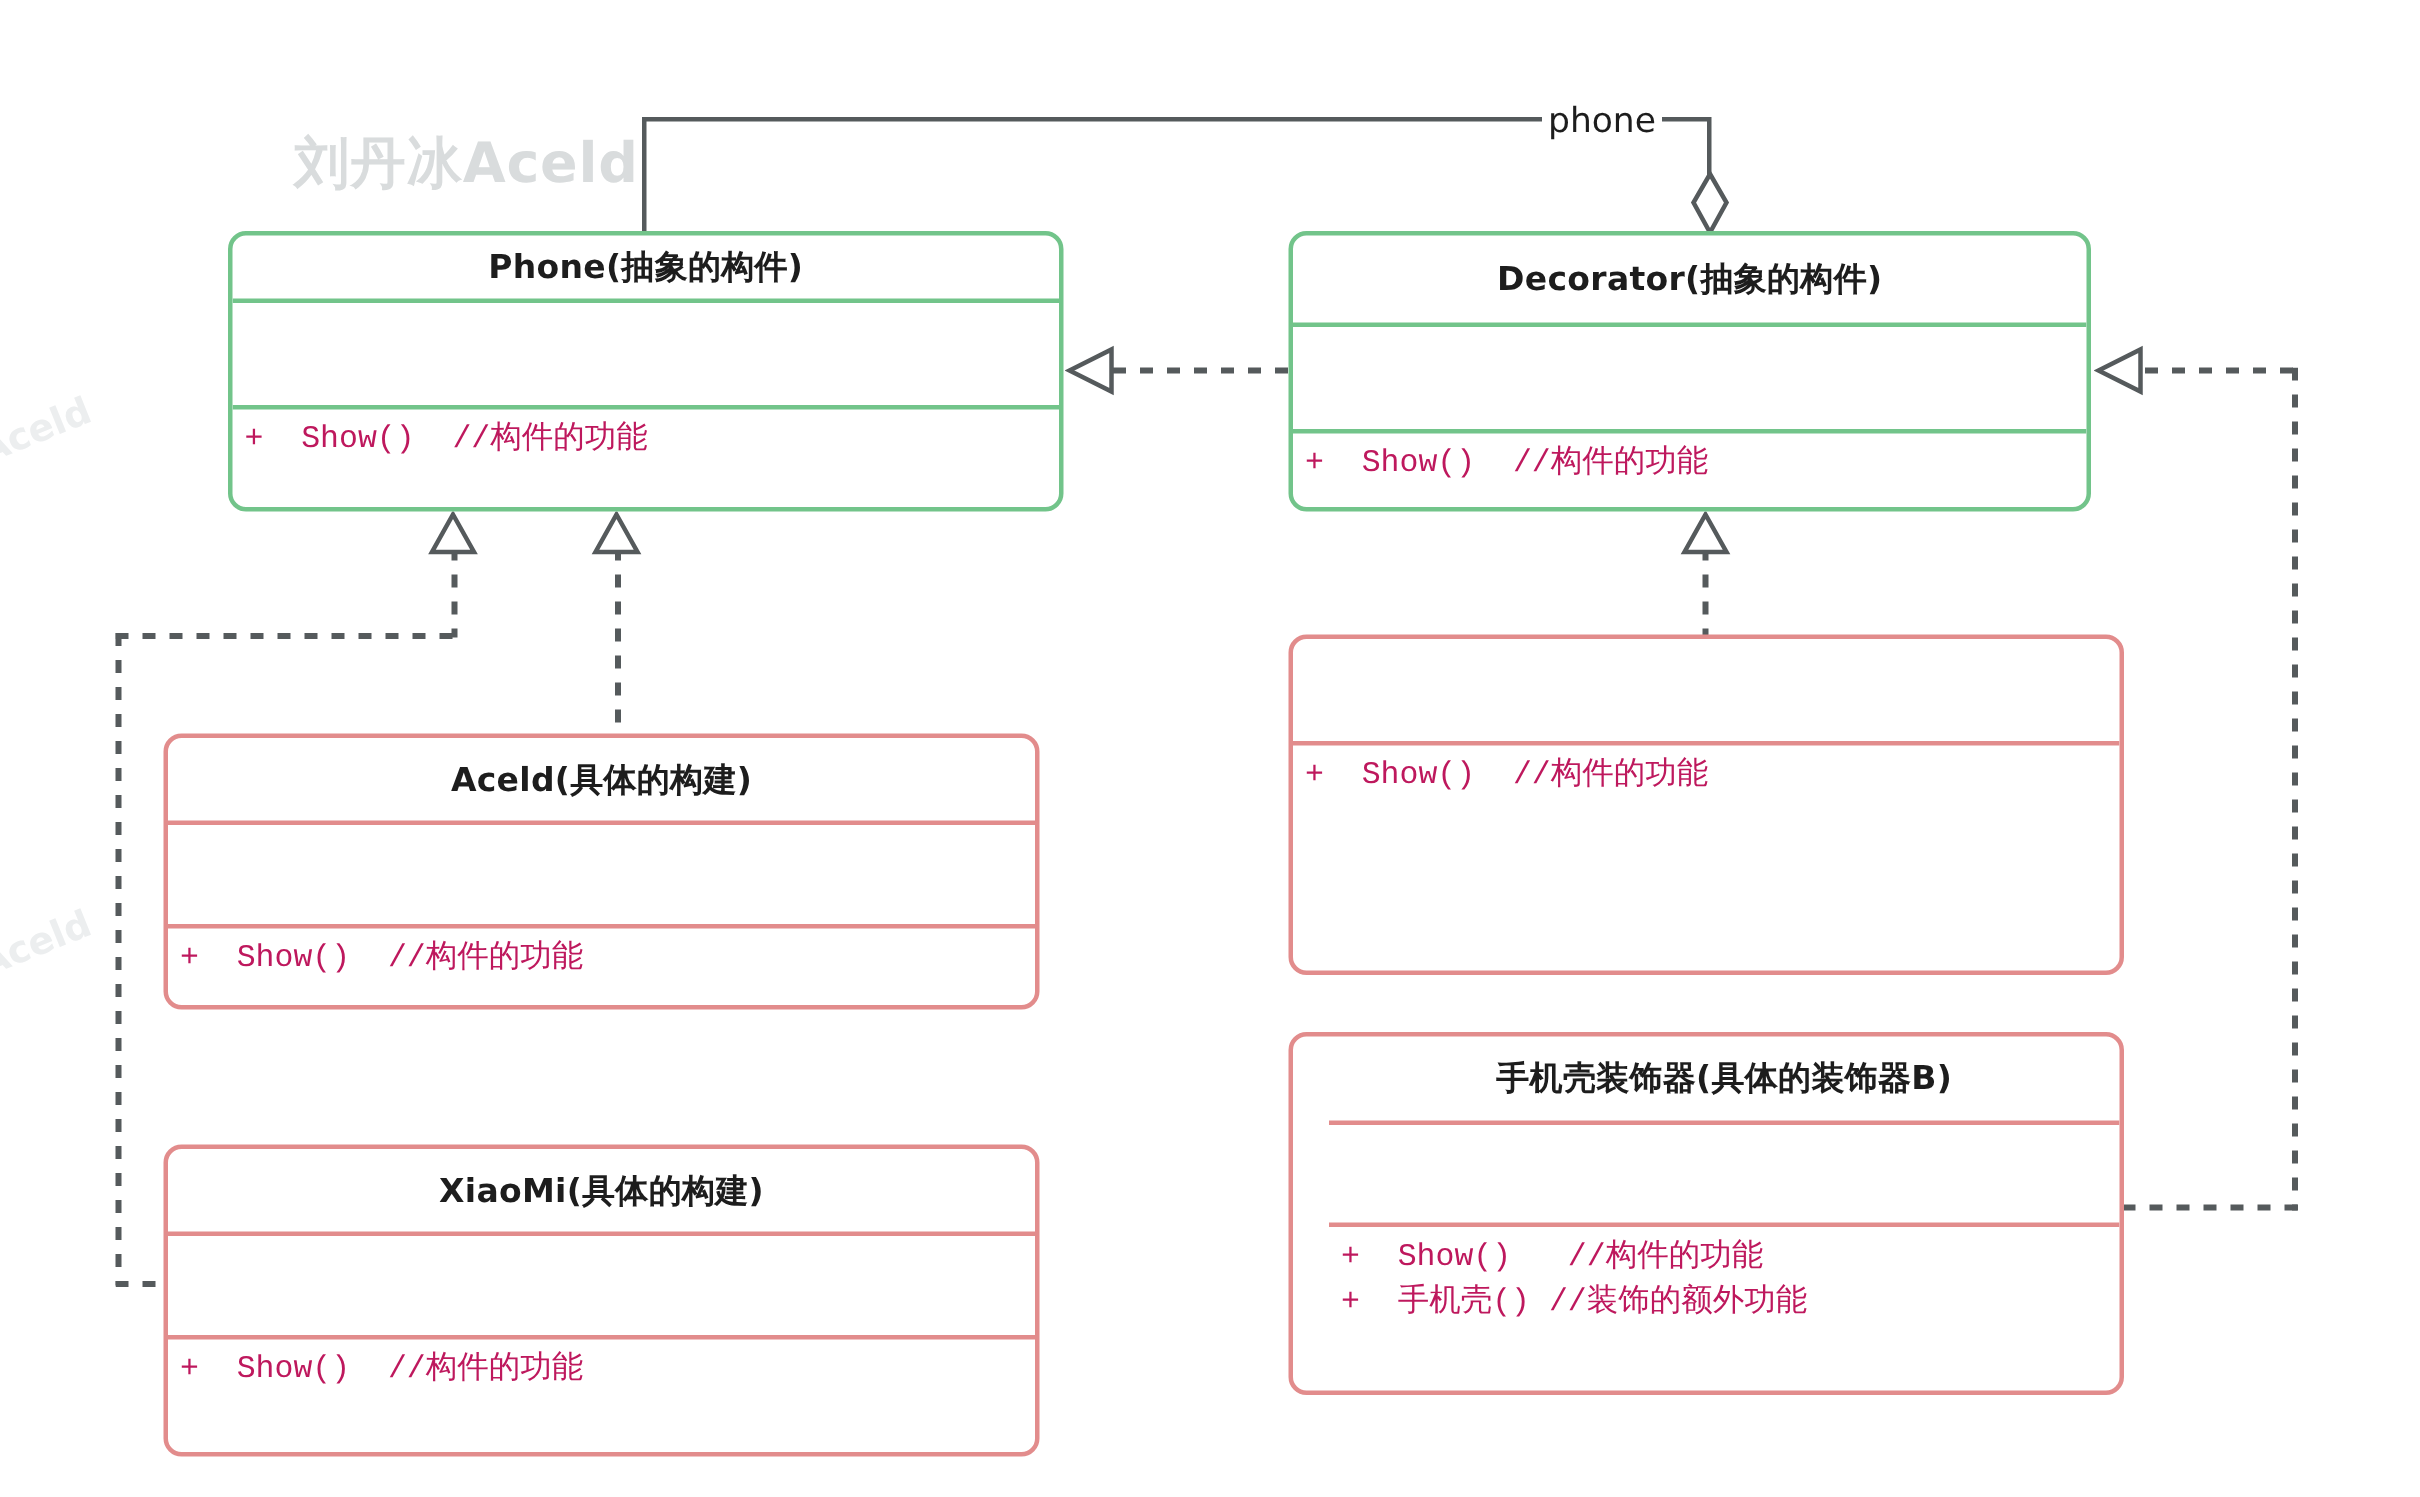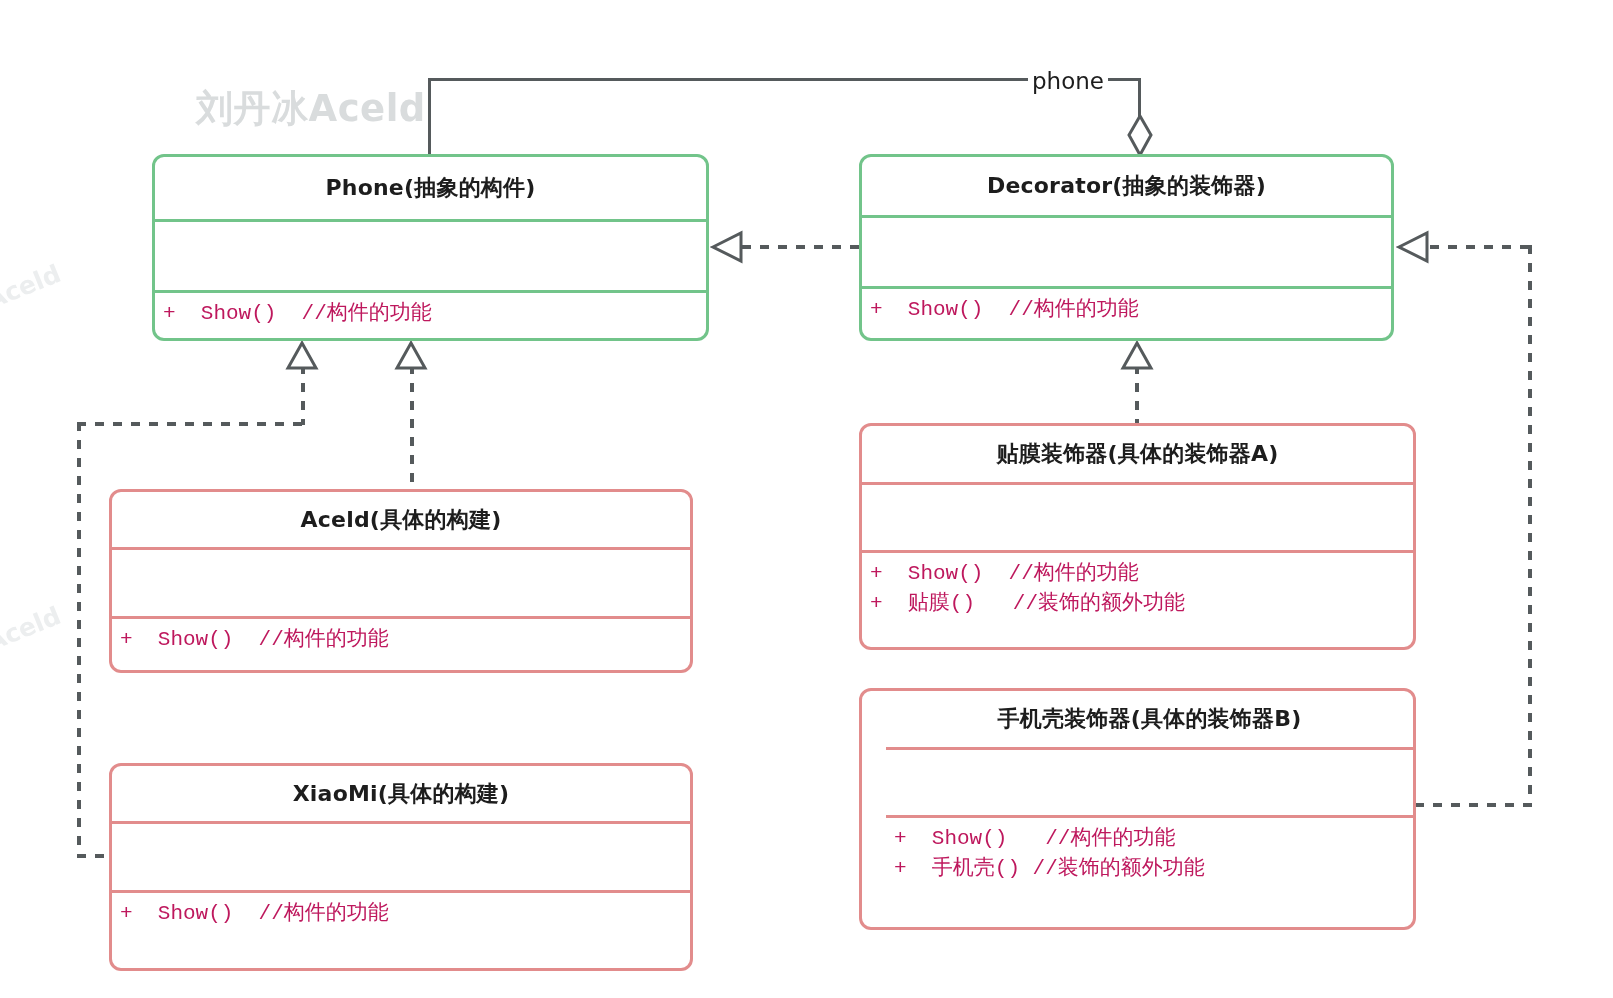--- a/index.html
+++ b/index.html
@@ -161,29 +161,29 @@
   <svg class="arrow" width="34" height="30" style="left:394px; top:341px;" viewBox="0 0 34 30">
     <polygon points="17,2 31,27 3,27" fill="#ffffff" stroke="#555a5c" stroke-width="3"></polygon>
   </svg>
 
   <div class="dash-v" style="left:1135px; top:365px; height:62px;"></div>
   <svg class="arrow" width="34" height="30" style="left:1120px; top:341px;" viewBox="0 0 34 30">
     <polygon points="17,2 31,27 3,27" fill="#ffffff" stroke="#555a5c" stroke-width="3"></polygon>
   </svg>
 
   <div class="uml green" style="left:152px; top:154px; width:557px; height:187px;">
-    <div class="row title" style="height:62px;border-radius:17px;">Phone(抽象的构件)</div>
+    <div class="row title" style="height:42px;border-radius:17px;">Phone(抽象的构件)</div>
     <div class="row attrs" style="height:71px;"></div>
     <div class="row ops" style="height:58px;">
       <div class="op">+  Show()  //构件的功能</div>
     </div>
   </div>
 
   <div class="uml green" style="left:859px; top:154px; width:535px; height:187px;">
-    <div class="row title" style="height:58px;">Decorator(抽象的装饰器)</div>
+    <div class="row title" style="height:58px;">Decorator(抽象的构件)</div>
     <div class="row attrs" style="height:71px;"></div>
     <div class="row ops" style="height:58px;">
       <div class="op">+  Show()  //构件的功能</div>
     </div>
   </div>
 
   <div class="uml red" style="left:109px; top:489px; width:584px; height:184px;">
     <div class="row title" style="height:55px;">Aceld(具体的构建)</div>
     <div class="row attrs" style="height:69px;"></div>
     <div class="row ops" style="height:57px;">
@@ -193,25 +193,23 @@
 
   <div class="uml red" style="left:109px; top:763px; width:584px; height:208px;">
     <div class="row title" style="height:55px;">XiaoMi(具体的构建)</div>
     <div class="row attrs" style="height:69px;"></div>
     <div class="row ops" style="height:57px;">
       <div class="op">+  Show()  //构件的功能</div>
     </div>
   </div>
 
   <div class="uml red" style="left:859px; top:423px; width:557px; height:227px;">
-    <div class="row title" style="height:56px;">贴膜装饰器(具体的装饰器A)</div>
     <div class="row attrs" style="height:68px;"></div>
     <div class="row ops" style="height:97px;">
       <div class="op">+  Show()  //构件的功能</div>
-      <div class="op">+  贴膜()   //装饰的额外功能</div>
     </div>
   </div>
 
   <div class="uml red" style="left:859px; top:688px; width:557px; height:242px;padding-left:24px;">
     <div class="row title" style="height:56px;">手机壳装饰器(具体的装饰器B)</div>
     <div class="row attrs" style="height:68px;"></div>
     <div class="row ops" style="height:97px;">
       <div class="op">+  Show()   //构件的功能</div>
       <div class="op">+  手机壳() //装饰的额外功能</div>
     </div>

